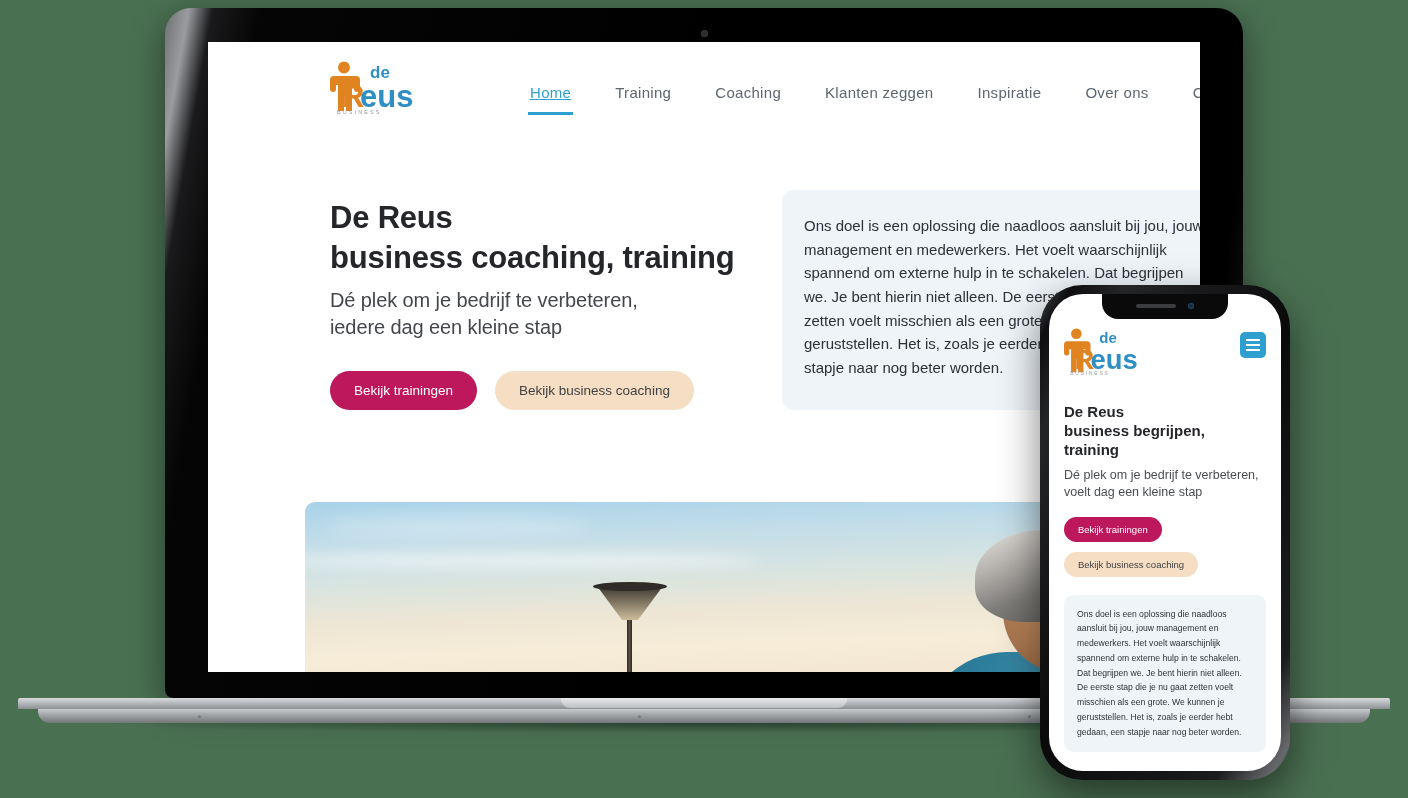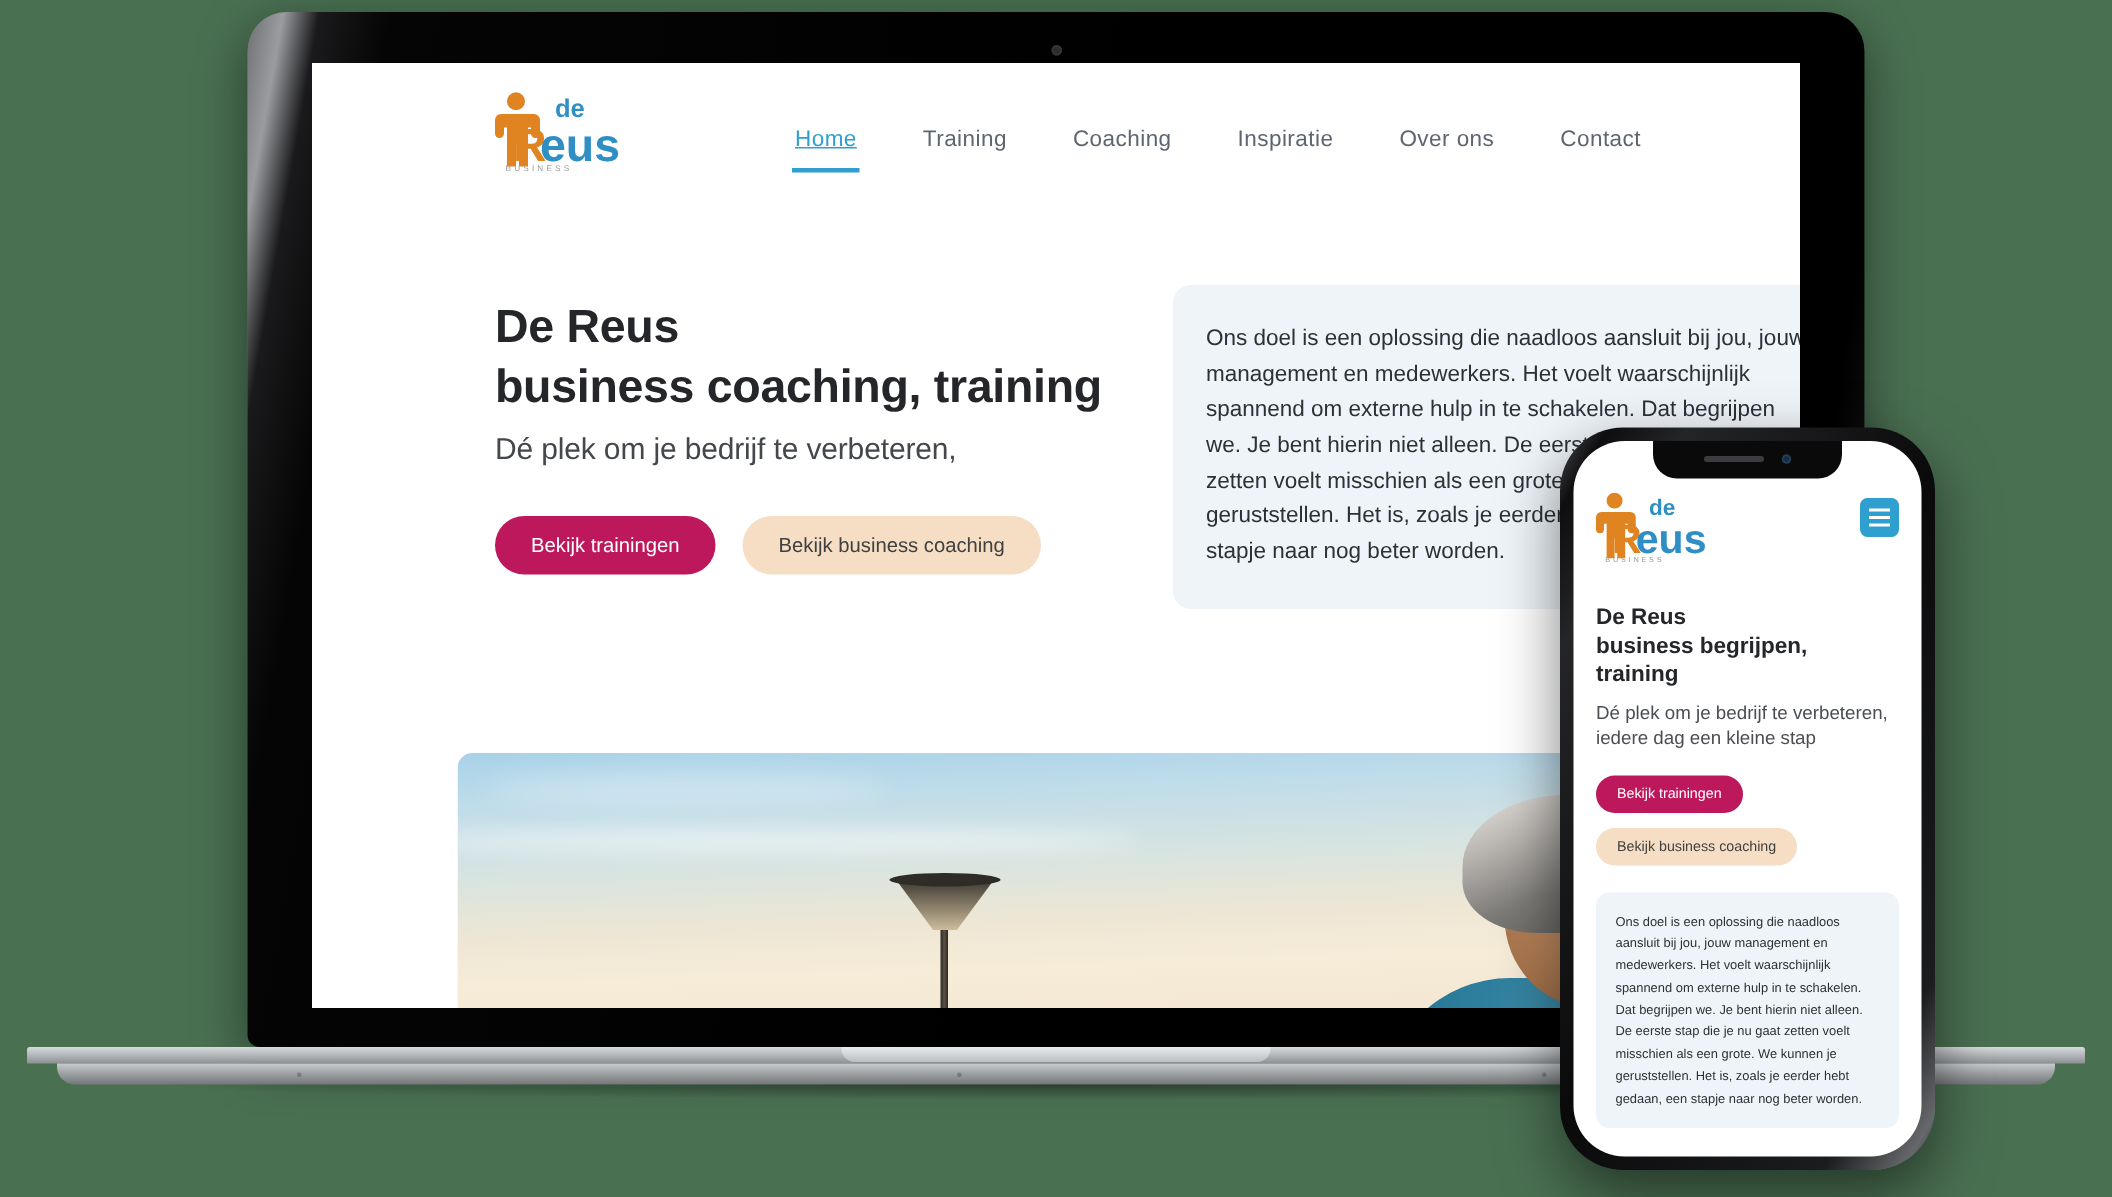--- a/index.html
+++ b/index.html
@@ -309,34 +309,36 @@
 
         <text x="60" y="96" font-family="'Liberation Sans',sans-serif" font-size="62" font-weight="700" fill="#2f8fc4">eus</text>
 
         <text x="14" y="110" font-family="'Liberation Sans',sans-serif" font-size="11" letter-spacing="4.2" fill="#9a9a9a">BUSINESS</text>
       </svg>
 
       <nav class="nav">
         <a class="nav-item active">Home</a>
         <a class="nav-item">Training</a>
         <a class="nav-item">Coaching</a>
+        <a class="nav-item">Klanten zeggen</a>
         <a class="nav-item">Inspiratie</a>
         <a class="nav-item">Over ons</a>
         <a class="nav-item">Contact</a>
       </nav>
     </div>
 
     <div class="hero">
       <div class="hero-left">
         <div class="h1">
           <div>De Reus</div>
           <div>business coaching, training</div>
         </div>
         <div class="h2">
           <div>Dé plek om je bedrijf te verbeteren,</div>
+          <div>iedere dag een kleine stap</div>
         </div>
         <div class="btn-row">
           <button class="btn btn-primary">Bekijk trainingen</button>
           <button class="btn btn-secondary">Bekijk business coaching</button>
         </div>
       </div>
 
       <div class="hero-right">
         <p>Ons doel is een oplossing die naadloos aansluit bij jou, jouw management en medewerkers. Het voelt waarschijnlijk spannend om externe hulp in te schakelen. Dat begrijpen we. Je bent hierin niet alleen. De eerste stap die je nu gaat zetten voelt misschien als een grote. We kunnen je geruststellen. Het is, zoals je eerder hebt gedaan, een stapje naar nog beter worden.</p>
       </div>
@@ -398,21 +400,21 @@
           <i></i>
         </div>
       </div>
 
       <div class="ph-h1">
         <div>De Reus</div>
         <div>business begrijpen,</div>
         <div>training</div>
       </div>
 
-      <div class="ph-h2">Dé plek om je bedrijf te verbeteren, iedere dag een kleine stap</div>
+      <div class="ph-h2">Dé plek om je bedrijf te verbeteren, voelt dag een kleine stap</div>
 
       <div class="ph-btns">
         <button class="ph-btn btn-primary">Bekijk trainingen</button>
         <button class="ph-btn btn-secondary">Bekijk business coaching</button>
       </div>
 
       <div class="ph-box">
         <p>Ons doel is een oplossing die naadloos aansluit bij jou, jouw management en medewerkers. Het voelt waarschijnlijk spannend om externe hulp in te schakelen. Dat begrijpen we. Je bent hierin niet alleen. De eerste stap die je nu gaat zetten voelt misschien als een grote. We kunnen je geruststellen. Het is, zoals je eerder hebt gedaan, een stapje naar nog beter worden.</p>
       </div>
     </div>

